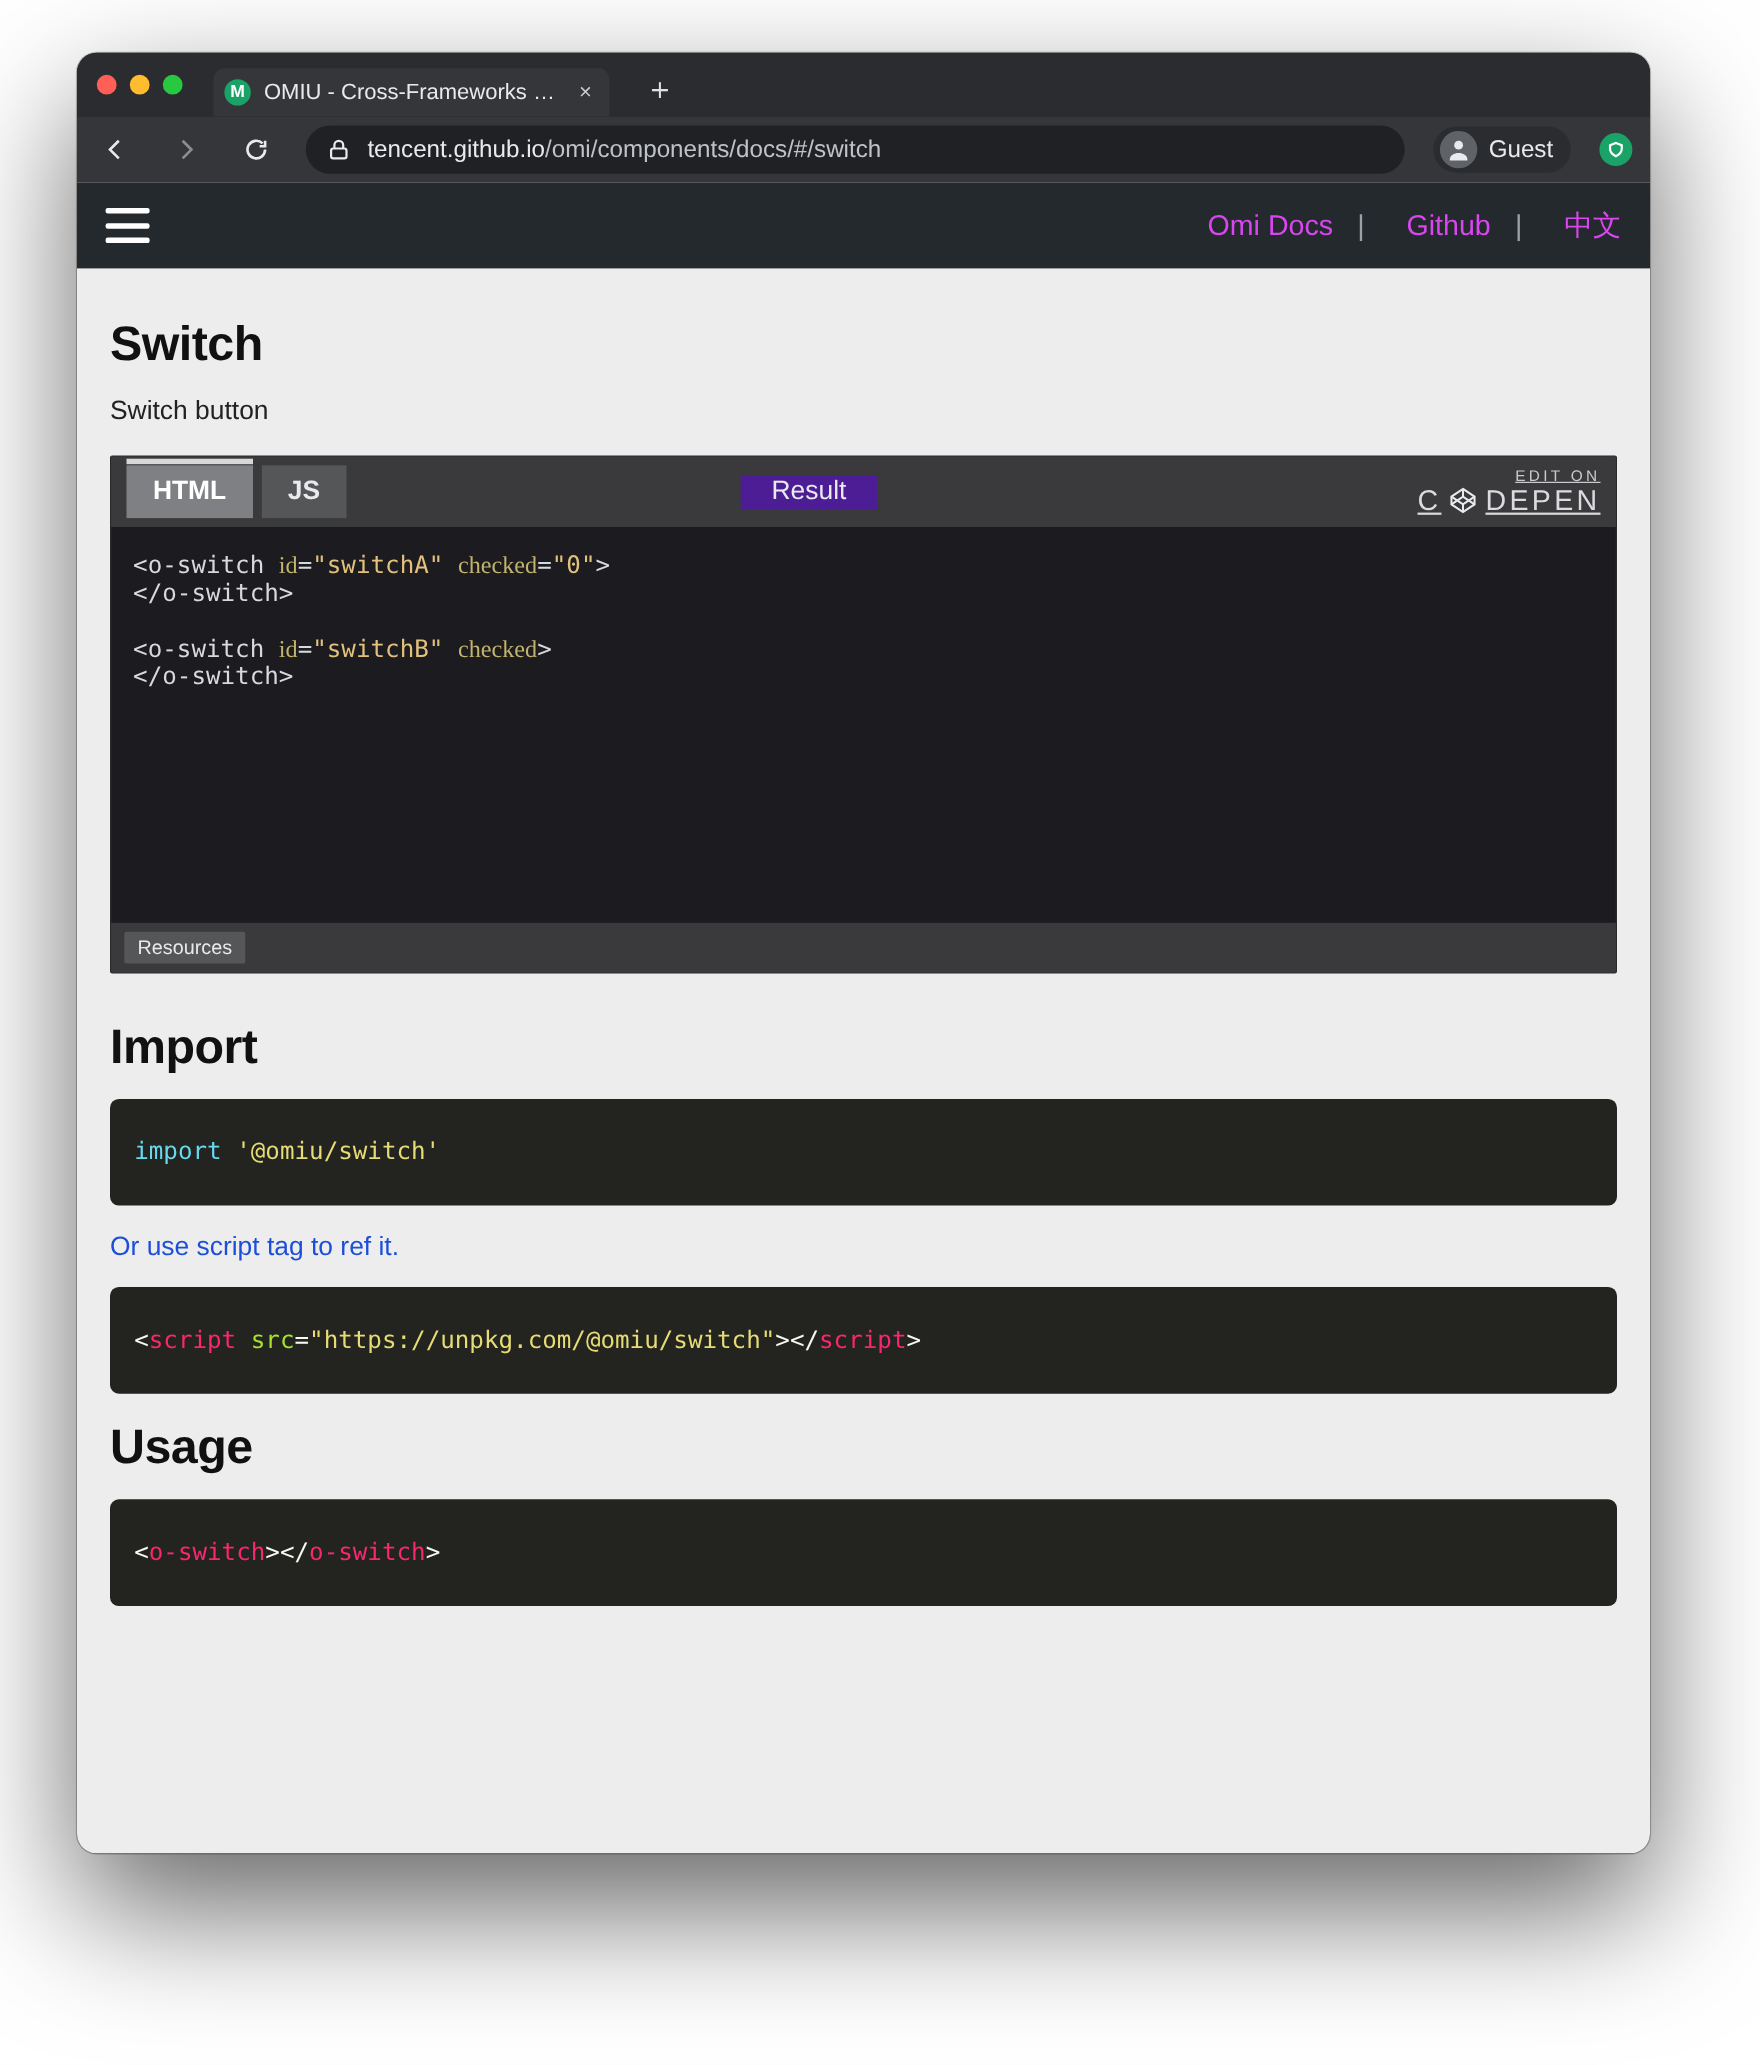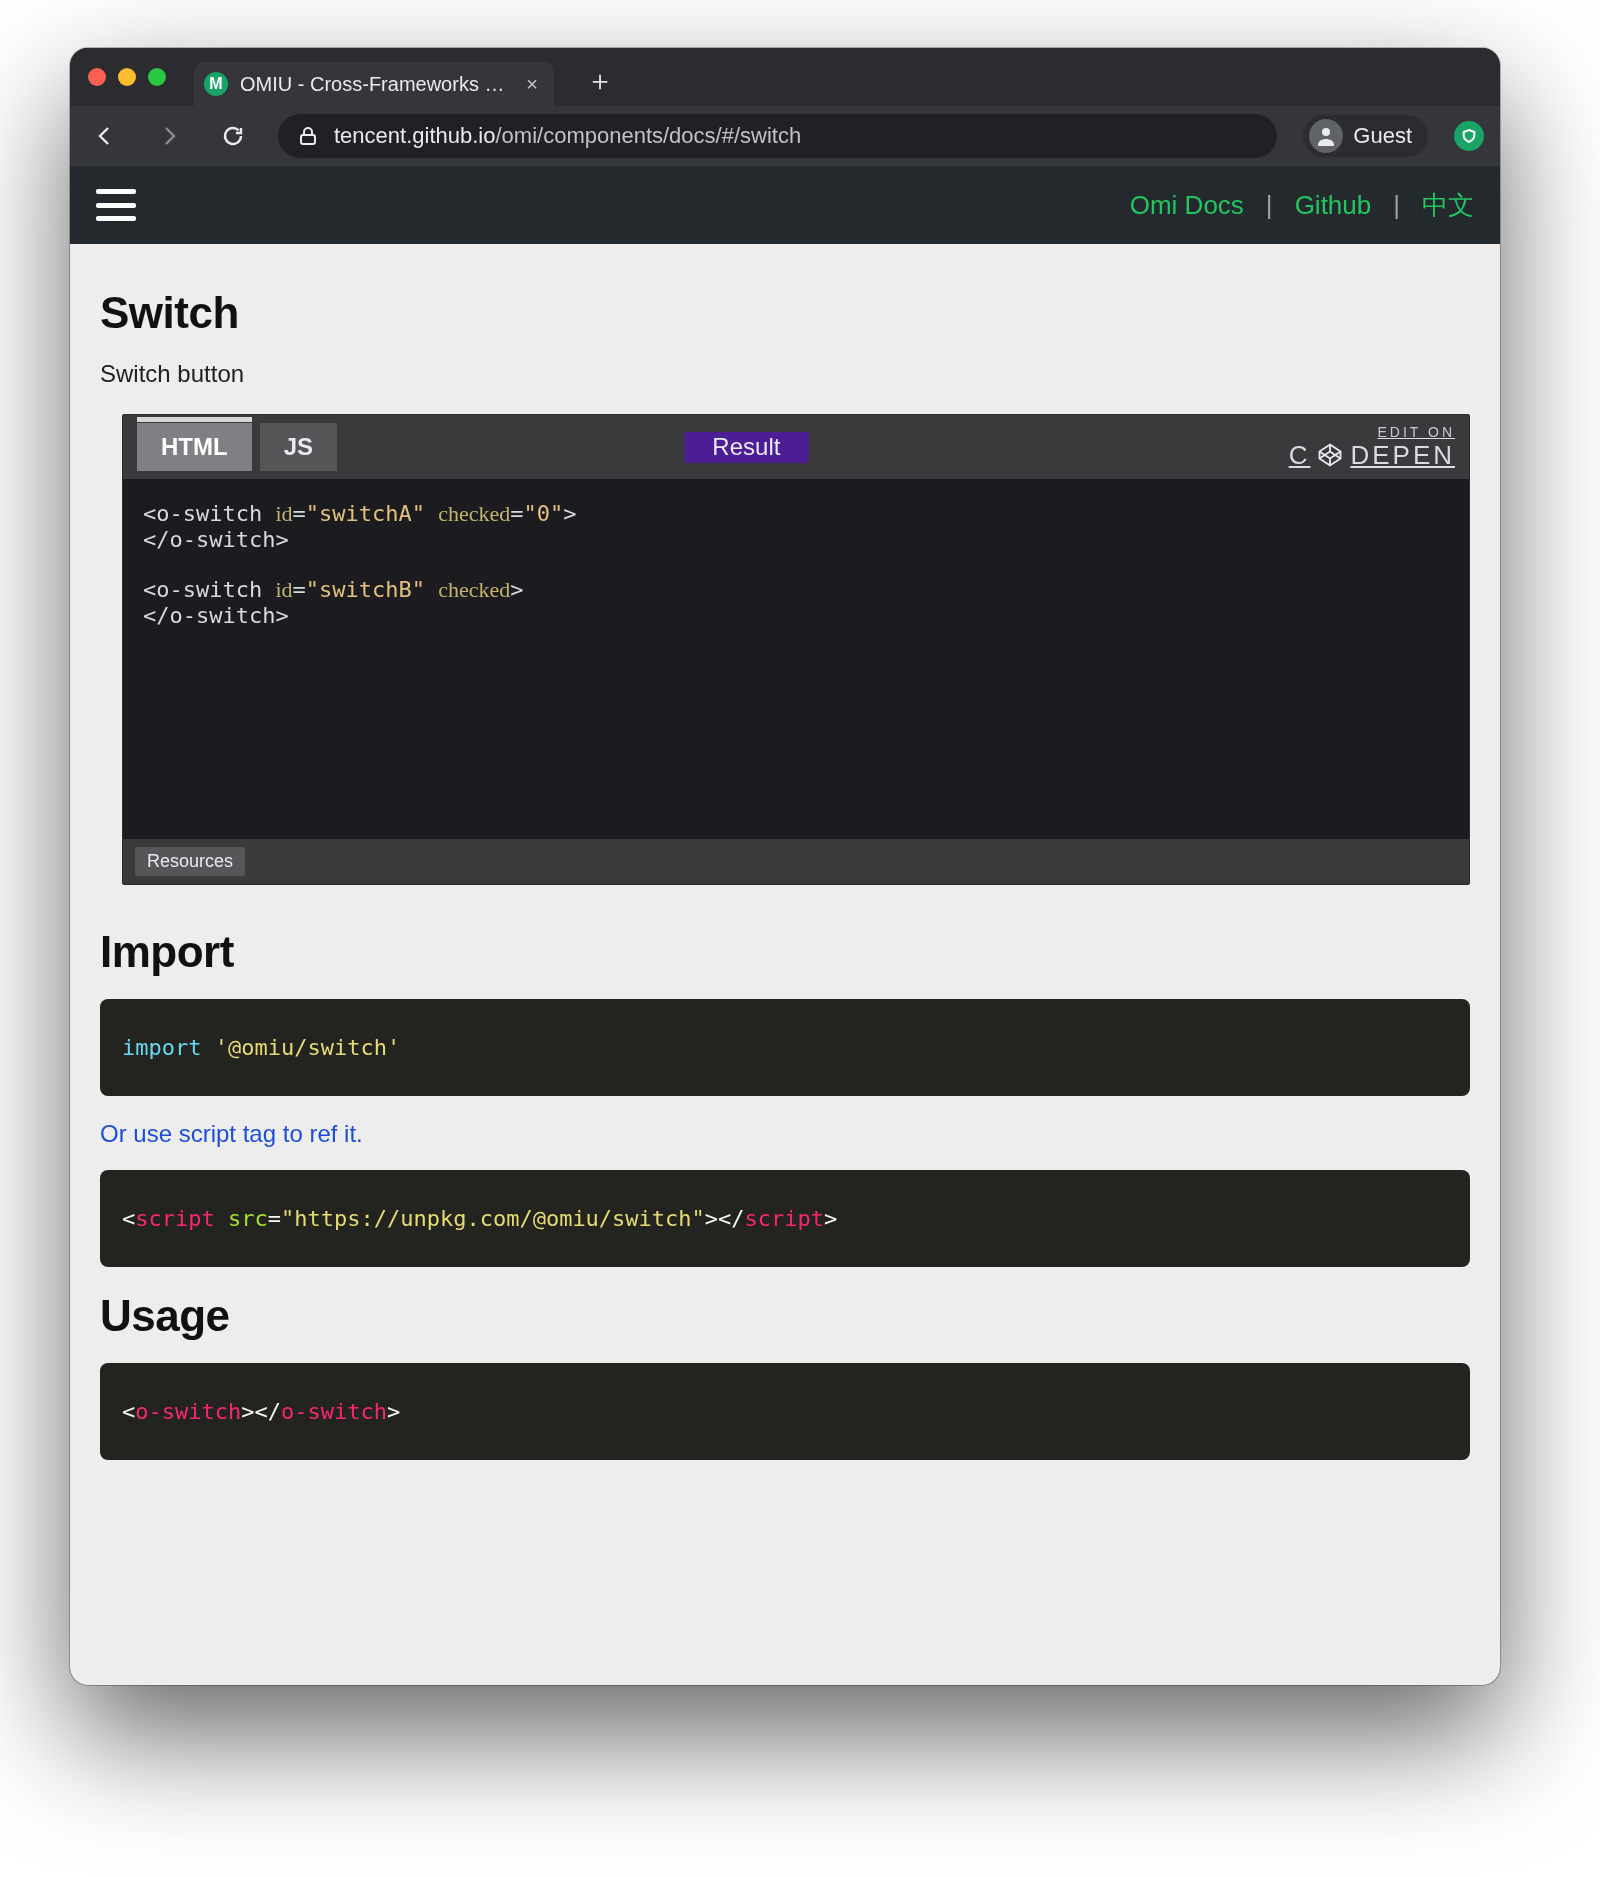--- a/index.html
+++ b/index.html
@@ -34,34 +34,34 @@
 
   .svg-ico { width:24px; height:24px; }
 
   
   .viewport { position:absolute; left:0; right:0; top:118px; bottom:0; background:#ededed; display:flex; flex-direction:column; }
 
   .site-header { height:78px; background:#24292e; color:#fff; display:flex; align-items:center; padding:0 26px; }
   .hamburger { width:40px; height:32px; display:flex; flex-direction:column; justify-content:space-between; cursor:pointer; }
   .hamburger span { display:block; height:5px; background:#fff; border-radius:2px; }
   .nav-right { margin-left:auto; display:flex; align-items:center; gap:22px; font-size:26px; }
-  .nav-right a { color:#22c55e; text-decoration:none; }
+  .nav-right a { color:#d946ef; text-decoration:none;margin-left:16px; }
   .nav-sep { color:#9aa0a6; }
 
   .page-scroll { flex:1; overflow-y:auto; }
   .page-scroll::-webkit-scrollbar { width:14px; }
   .page-scroll::-webkit-scrollbar-track { background:#ededed; }
   .page-scroll::-webkit-scrollbar-thumb { background:#bfbfbf; border-radius:7px; }
 
   .content { padding: 34px 30px 40px 30px; }
   h2.section { font-size:44px; font-weight:800; color:#111; margin: 10px 0 22px 0; letter-spacing:-0.5px; }
   .subtitle { font-size:24px; color:#222; margin-bottom:26px; }
 
   
-  .codepen { background:#3a3a3c; border:1px solid #2a2a2c; border-radius:2px; overflow:hidden;margin-left:22px; }
+  .codepen { background:#3a3a3c; border:1px solid #2a2a2c; border-radius:2px; overflow:hidden; }
   .codepen-top { height:64px; display:flex; align-items:center; padding:0 14px; background:#3a3a3c; position:relative; }
   .cp-tab { height:48px; padding:0 24px; display:flex; align-items:center; font-size:24px; font-weight:600; color:#e8eaed; background:#555658; margin-right:8px; cursor:pointer; }
   .cp-tab.active { background:#7f8083; color:#fff; position:relative; }
   .cp-tab.active::before { content:""; position:absolute; left:0; right:0; top:-6px; height:5px; background:#d7d7d7; }
   .cp-result { height:31px; padding:12px 28px; background:#4c1d95; color:#e8eaed; font-size:24px; display:flex; align-items:center; margin-left:auto; margin-right:auto; position:absolute; left:50%; transform:translateX(-90%); cursor:pointer;}
   .cp-right { margin-left:auto; text-align:right; color:#d9dbde;text-decoration:underline; }
   .cp-editon { font-size:14px; letter-spacing:3px; color:#c8cace; }
   .cp-logo { font-size:26px; letter-spacing:3px; display:flex; align-items:center; gap:6px; justify-content:flex-end; }
   .cp-cubesvg { width:28px; height:28px; }
 

